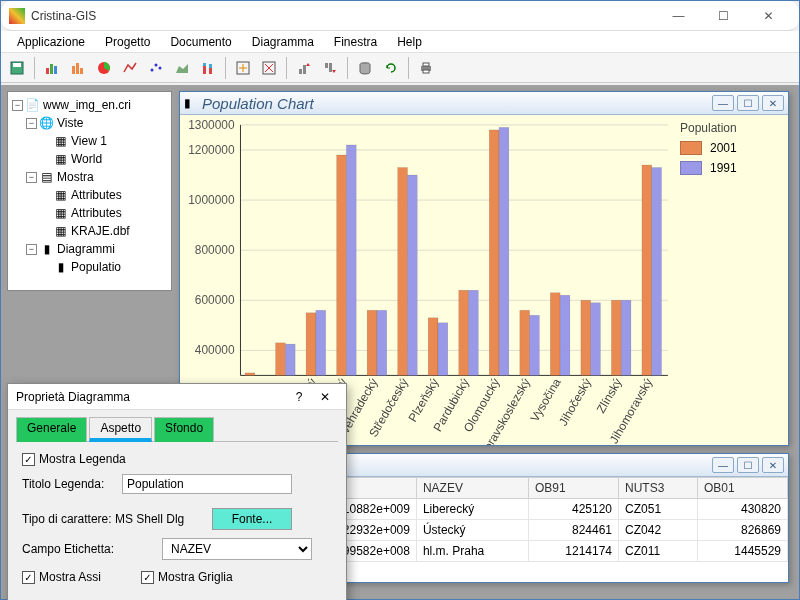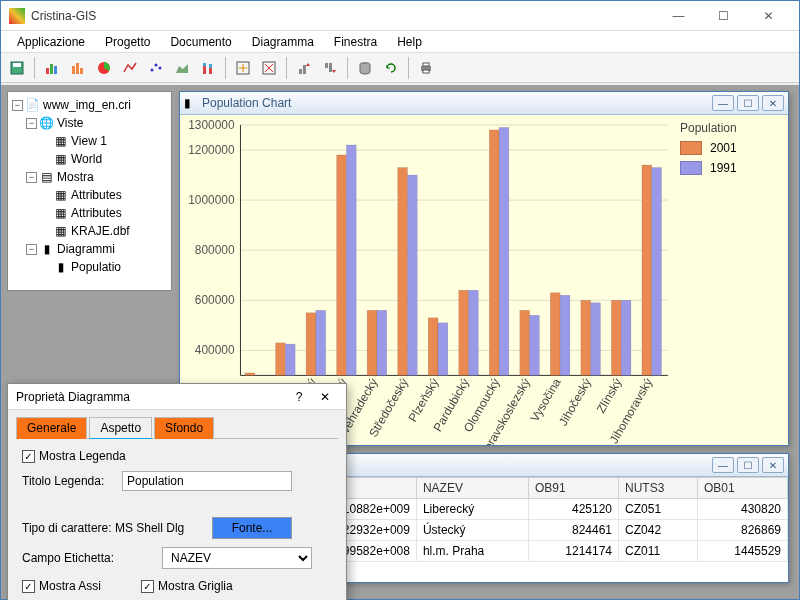--- a/index.html
+++ b/index.html
@@ -1,64 +1,64 @@
 <!DOCTYPE html>
 <html><head>
 <meta charset="utf-8">
 <style>
 * { box-sizing: border-box; font-family: "Segoe UI", Tahoma, sans-serif; font-size: 12px; }
 body { margin: 0; background: #fff; overflow: hidden; }
 .window { width: 800px; height: 600px; border: 1px solid #4a7db5; position: relative; background: #f0f0f0; }
-.titlebar { height: 30px; background: #fff; display: flex; align-items: center; padding: 0 8px; border-bottom: 1px solid #ddd; }
+.titlebar { height: 30px; background: #fff; display: flex; align-items: center; padding: 0 8px; border-bottom: 1px solid #ddd; border-radius: 11px; }
 .titlebar .icon { width: 16px; height: 16px; margin-right: 6px; background: linear-gradient(45deg,#e03030,#f0c030,#30b030); }
 .titlebar .title { flex: 1; color: #333; }
 .winbtns { display: flex; gap: 0; }
 .winbtn { width: 45px; height: 28px; display: flex; align-items: center; justify-content: center; color: #555; cursor: pointer; }
 .menubar { height: 22px; background: #fff; display: flex; align-items: center; padding: 0 6px; gap: 0; border-bottom: 1px solid #e0e0e0; }
 .menubar span { padding: 14px 10px; cursor: pointer; }
 .toolbar { height: 30px; background: #f5f5f5; display: flex; align-items: center; padding: 2px 4px; gap: 2px; border-bottom: 1px solid #ccc; }
 .tbtn { width: 24px; height: 24px; border: 1px solid transparent; display: flex; align-items: center; justify-content: center; cursor: pointer; position: relative; }
 .tsep { width: 1px; height: 22px; background: #bbb; margin: 0 3px; }
 .tbtn svg { width: 16px; height: 16px; }
 .workspace { position: absolute; top: 84px; bottom: 0; left: 0; right: 0; background: #a0a0a0; }
 .tree-panel { position: absolute; left: 6px; top: 6px; width: 165px; height: 200px; background: #fff; border: 1px solid #888; overflow: hidden; }
 .tree { padding: 4px; font-size: 12px; }
 .tree-row { display: flex; align-items: center; height: 18px; white-space: nowrap; cursor: pointer; }
 .tree-toggle { width: 11px; height: 11px; border: 1px solid #888; display: flex; align-items: center; justify-content: center; font-size: 9px; line-height: 1; margin-right: 3px; color: #444; }
 .tree-icon { width: 14px; height: 14px; margin-right: 3px; display: inline-flex; align-items: center; justify-content: center; }
 .tree-label { }
 .mdi-child { position: absolute; background: #f0f0f0; border: 1px solid #4a7db5; box-shadow: 2px 2px 6px rgba(0,0,0,.25); }
 .mdi-titlebar { height: 23px; background: linear-gradient(#fbfcfd,#dbe7f4); display: flex; align-items: center; padding: 0 4px; border-bottom: 1px solid #9fb8d3; }
 .mdi-titlebar .micon { width: 14px; height: 14px; margin-right: 4px; }
-.mdi-titlebar .mtitle { flex: 1; color: #3a5b80; font-size: 12px; }
+.mdi-titlebar .mtitle { flex: 1; color: #3a5b80; font-size: 15px; font-style: italic; }
 .mdi-btn { width: 22px; height: 16px; border: 1px solid #8aa8c8; border-radius: 2px; margin-left: 3px; background: #eef3f9; display: flex; align-items: center; justify-content: center; font-size: 10px; color: #3a5b80; cursor: pointer; }
 .chart-body { position: absolute; top: 23px; left: 0; right: 0; bottom: 0; background: #ffffe0; }
 .chart-svg { width: 100%; height: 100%; }
 .legend-box { position: absolute; right: 8px; top: 6px; width: 100px; }
 .legend-title { font-size: 12px; color: #444; margin-bottom: 6px; }
 .legend-item { display: flex; align-items: center; margin-bottom: 6px; font-size: 12px; }
 .legend-sw { width: 22px; height: 14px; border: 1px solid rgba(0,0,0,.2); margin-right: 8px; }
 .table-body { position: absolute; top: 23px; left: 0; right: 0; bottom: 0; background: #fff; overflow: hidden; }
 table.grid { border-collapse: collapse; width: 100%; font-size: 12px; }
 table.grid th { background: #f5f5f5; border: 1px solid #d0d0d0; padding: 3px 6px; text-align: left; font-weight: normal; color: #333; }
 table.grid td { border: 1px solid #e5e5e5; padding: 3px 6px; }
 table.grid td.num { text-align: right; }
 .dialog { position: absolute; left: 6px; top: 298px; width: 340px; height: 300px; background: #f0f0f0; border: 1px solid #888; box-shadow: 3px 3px 10px rgba(0,0,0,.3); z-index: 10; }
 .dlg-title { height: 26px; display: flex; align-items: center; padding: 0 8px; background: #fff; border-bottom: 1px solid #ddd; }
 .dlg-title span.t { flex: 1; }
 .dlg-title .dbtn { width: 26px; height: 22px; display: flex; align-items: center; justify-content: center; cursor: pointer; }
 .tabs { display: flex; border-bottom: 1px solid #bbb; margin: 6px 8px 0 8px; }
-.tab { padding: 3px 10px; border: 1px solid #bbb; border-bottom: none; background: #f97316; margin-right: 2px; cursor: pointer; position: relative; top: 1px; }
-.tab.active { background: #f0f0f0; border-bottom: 1px solid #0ea5e9; }
+.tab { padding: 3px 10px; border: 1px solid #bbb; border-bottom: none; background: #22c55e; margin-right: 2px; cursor: pointer; position: relative; top: 1px; }
+.tab.active { background: #f0f0f0; border-bottom: 4px solid #0ea5e9; }
 .dlg-body { padding: 10px 14px; }
 .row { display: flex; align-items: center; margin-bottom: 8px; }
 .row label { width: 100px; }
 .row label.cb { width: auto; display: flex; align-items: center; gap: 4px; }
 input[type=text], select { border: 1px solid #aaa; padding: 2px 4px; font-size: 12px; background: #fff; }
-.btn { border: 1px solid #999; background: #3b82f6; padding: 3px 14px; cursor: pointer; font-size: 12px; }
+.btn { border: 1px solid #999; background: #5eead4; padding: 3px 14px; cursor: pointer; font-size: 12px; }
 .ck { width: 13px; height: 13px; border: 1px solid #555; display: inline-flex; align-items: center; justify-content: center; font-size: 10px; background: #fff; }
 </style>
 </head>
 <body>
 
 <div class="window">
   <div class="titlebar">
     <div class="icon"></div>
     <div class="title">Cristina-GIS</div>
     <div class="winbtns">
@@ -381,21 +381,21 @@
         <div class="row">
             <label class="cb">
               <span class="ck">✓</span>
               <span>Mostra Legenda</span>
             </label>
           </div>
         <div class="row">
           <label>Titolo Legenda:</label>
           <input type="text" style="width: 170px;" value="Population">
         </div>
-        <div class="row" style="margin-top:26px">
+        <div class="row" style="margin-top:14px">
           <label style="width:190px">Tipo di carattere: MS Shell Dlg</label>
           <button class="btn" style="width:80px">Fonte...</button>
         </div>
         <div class="row">
           <label style="width:140px">Campo Etichetta:</label>
           <select style="width:150px"><option>NAZEV</option></select>
         </div>
         <div class="row" style="margin-top:10px;gap:40px">
           <label class="cb">
               <span class="ck">✓</span>

